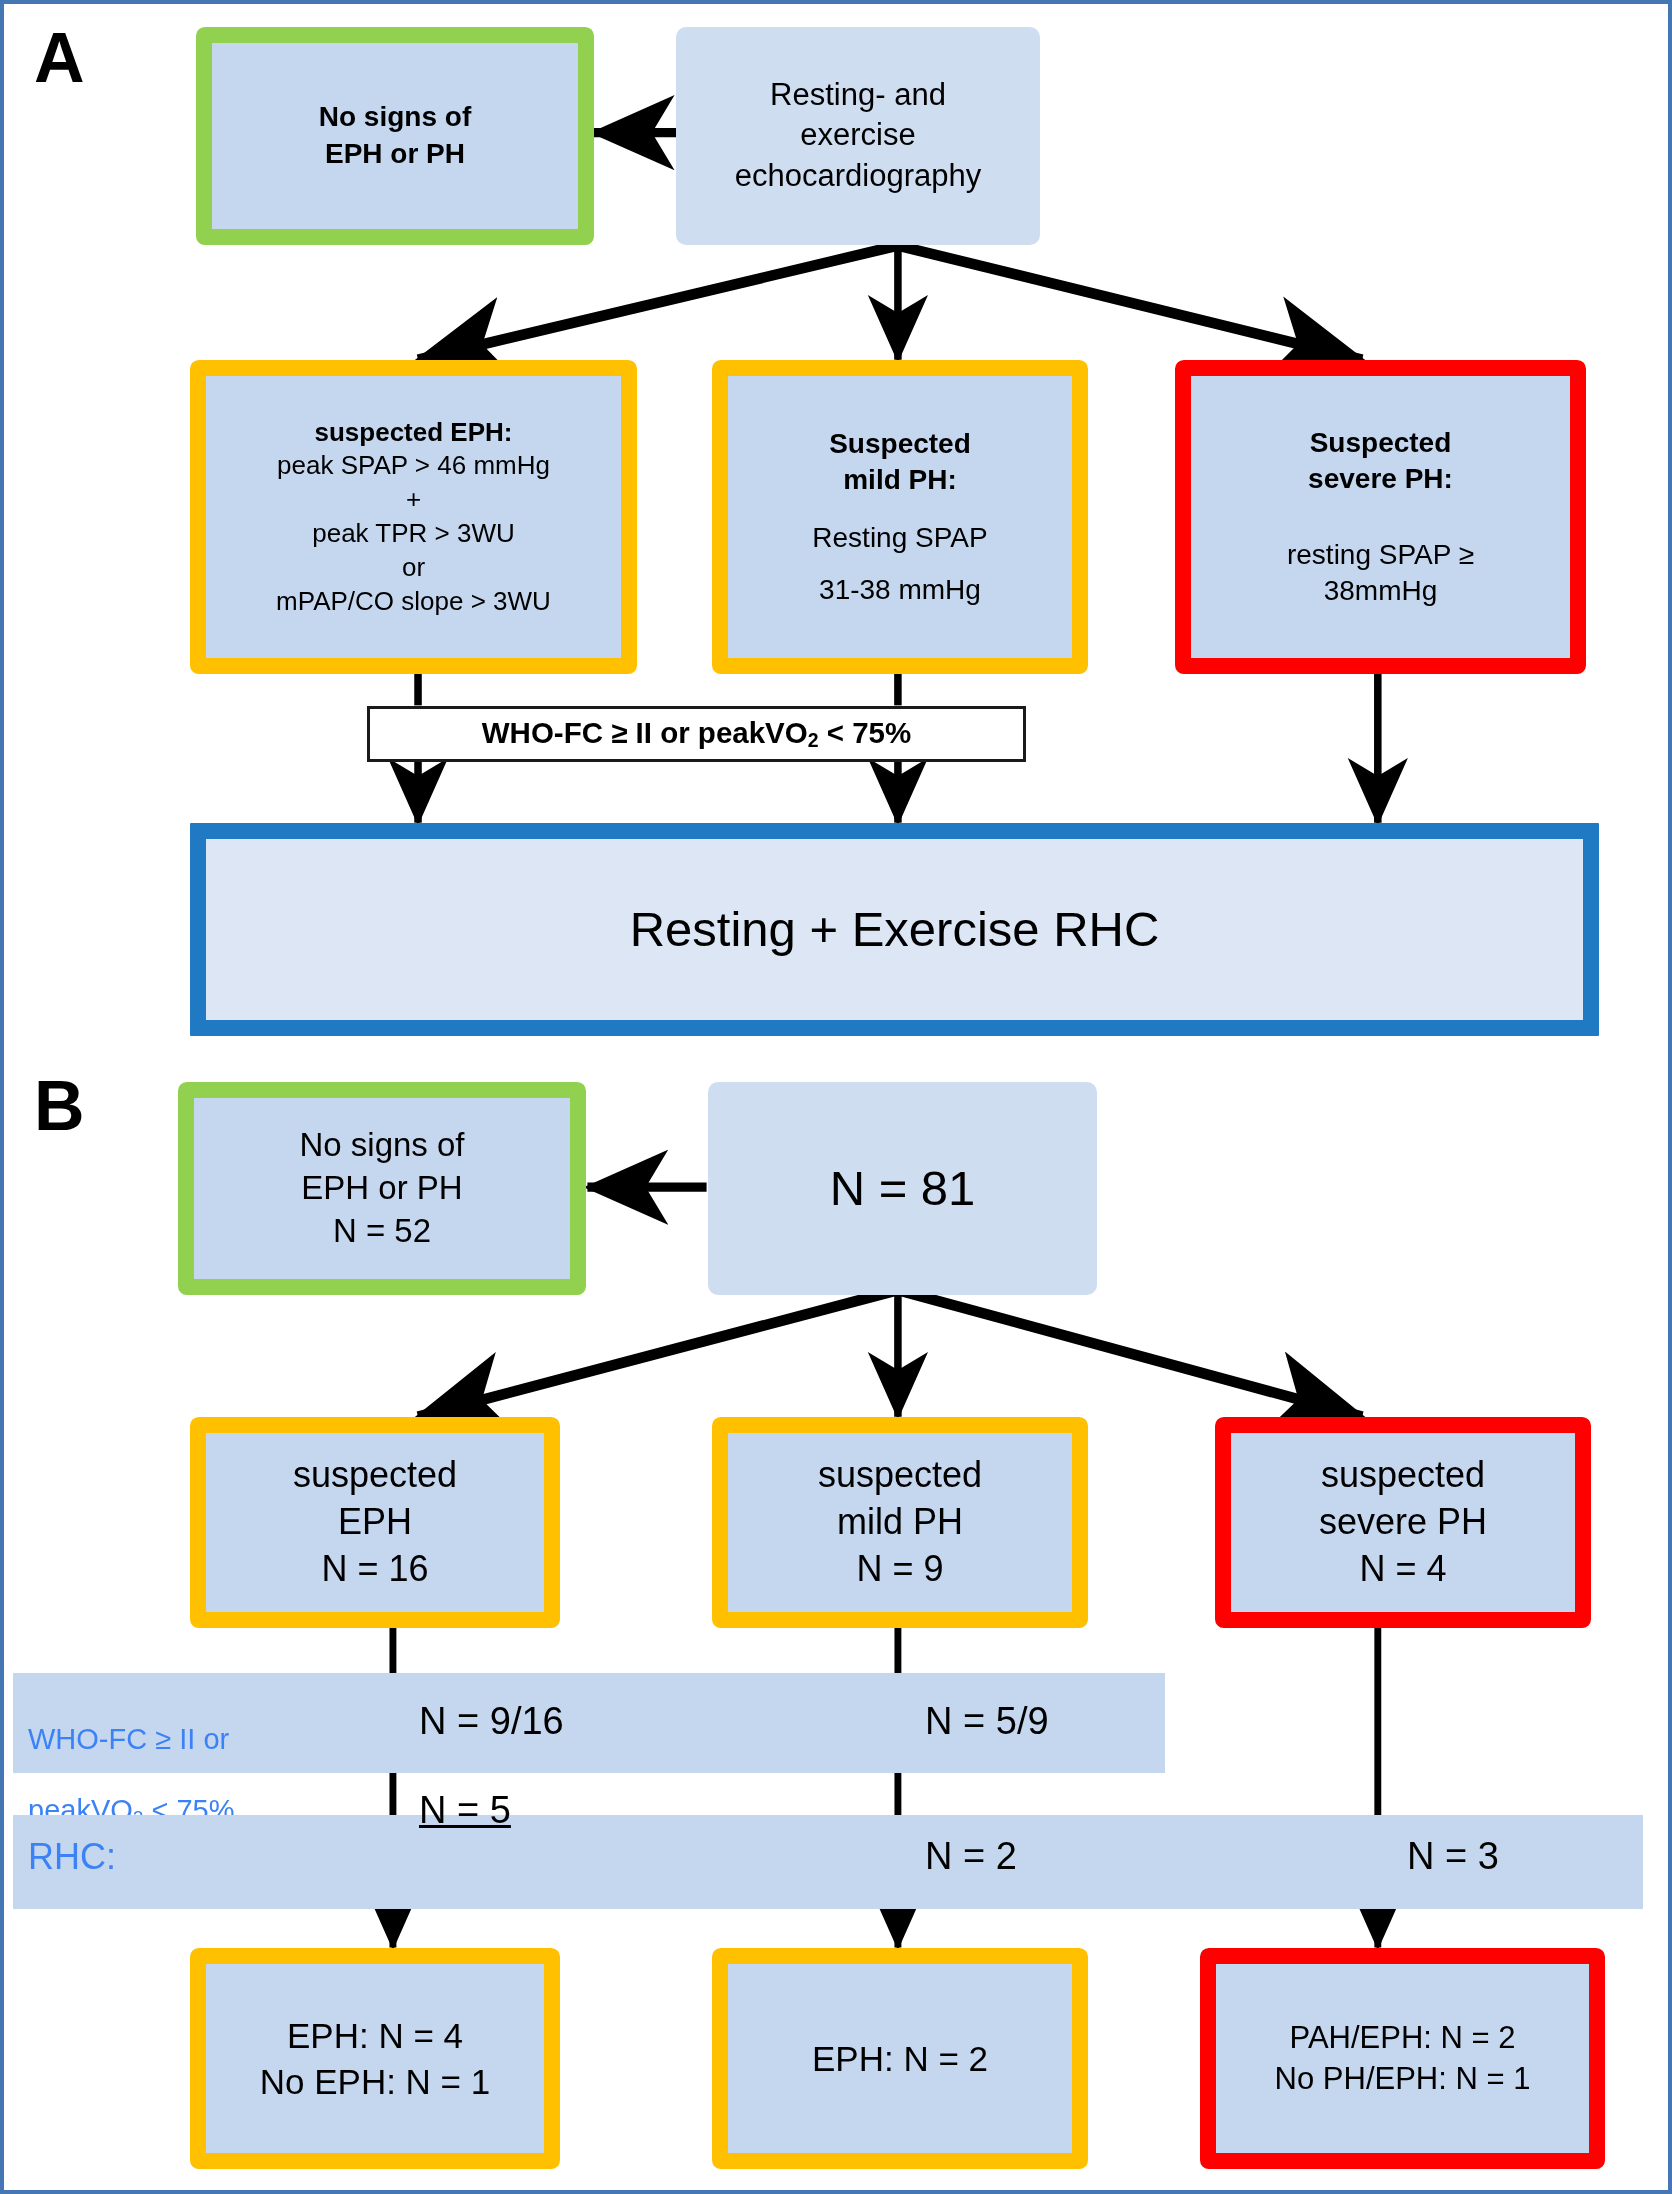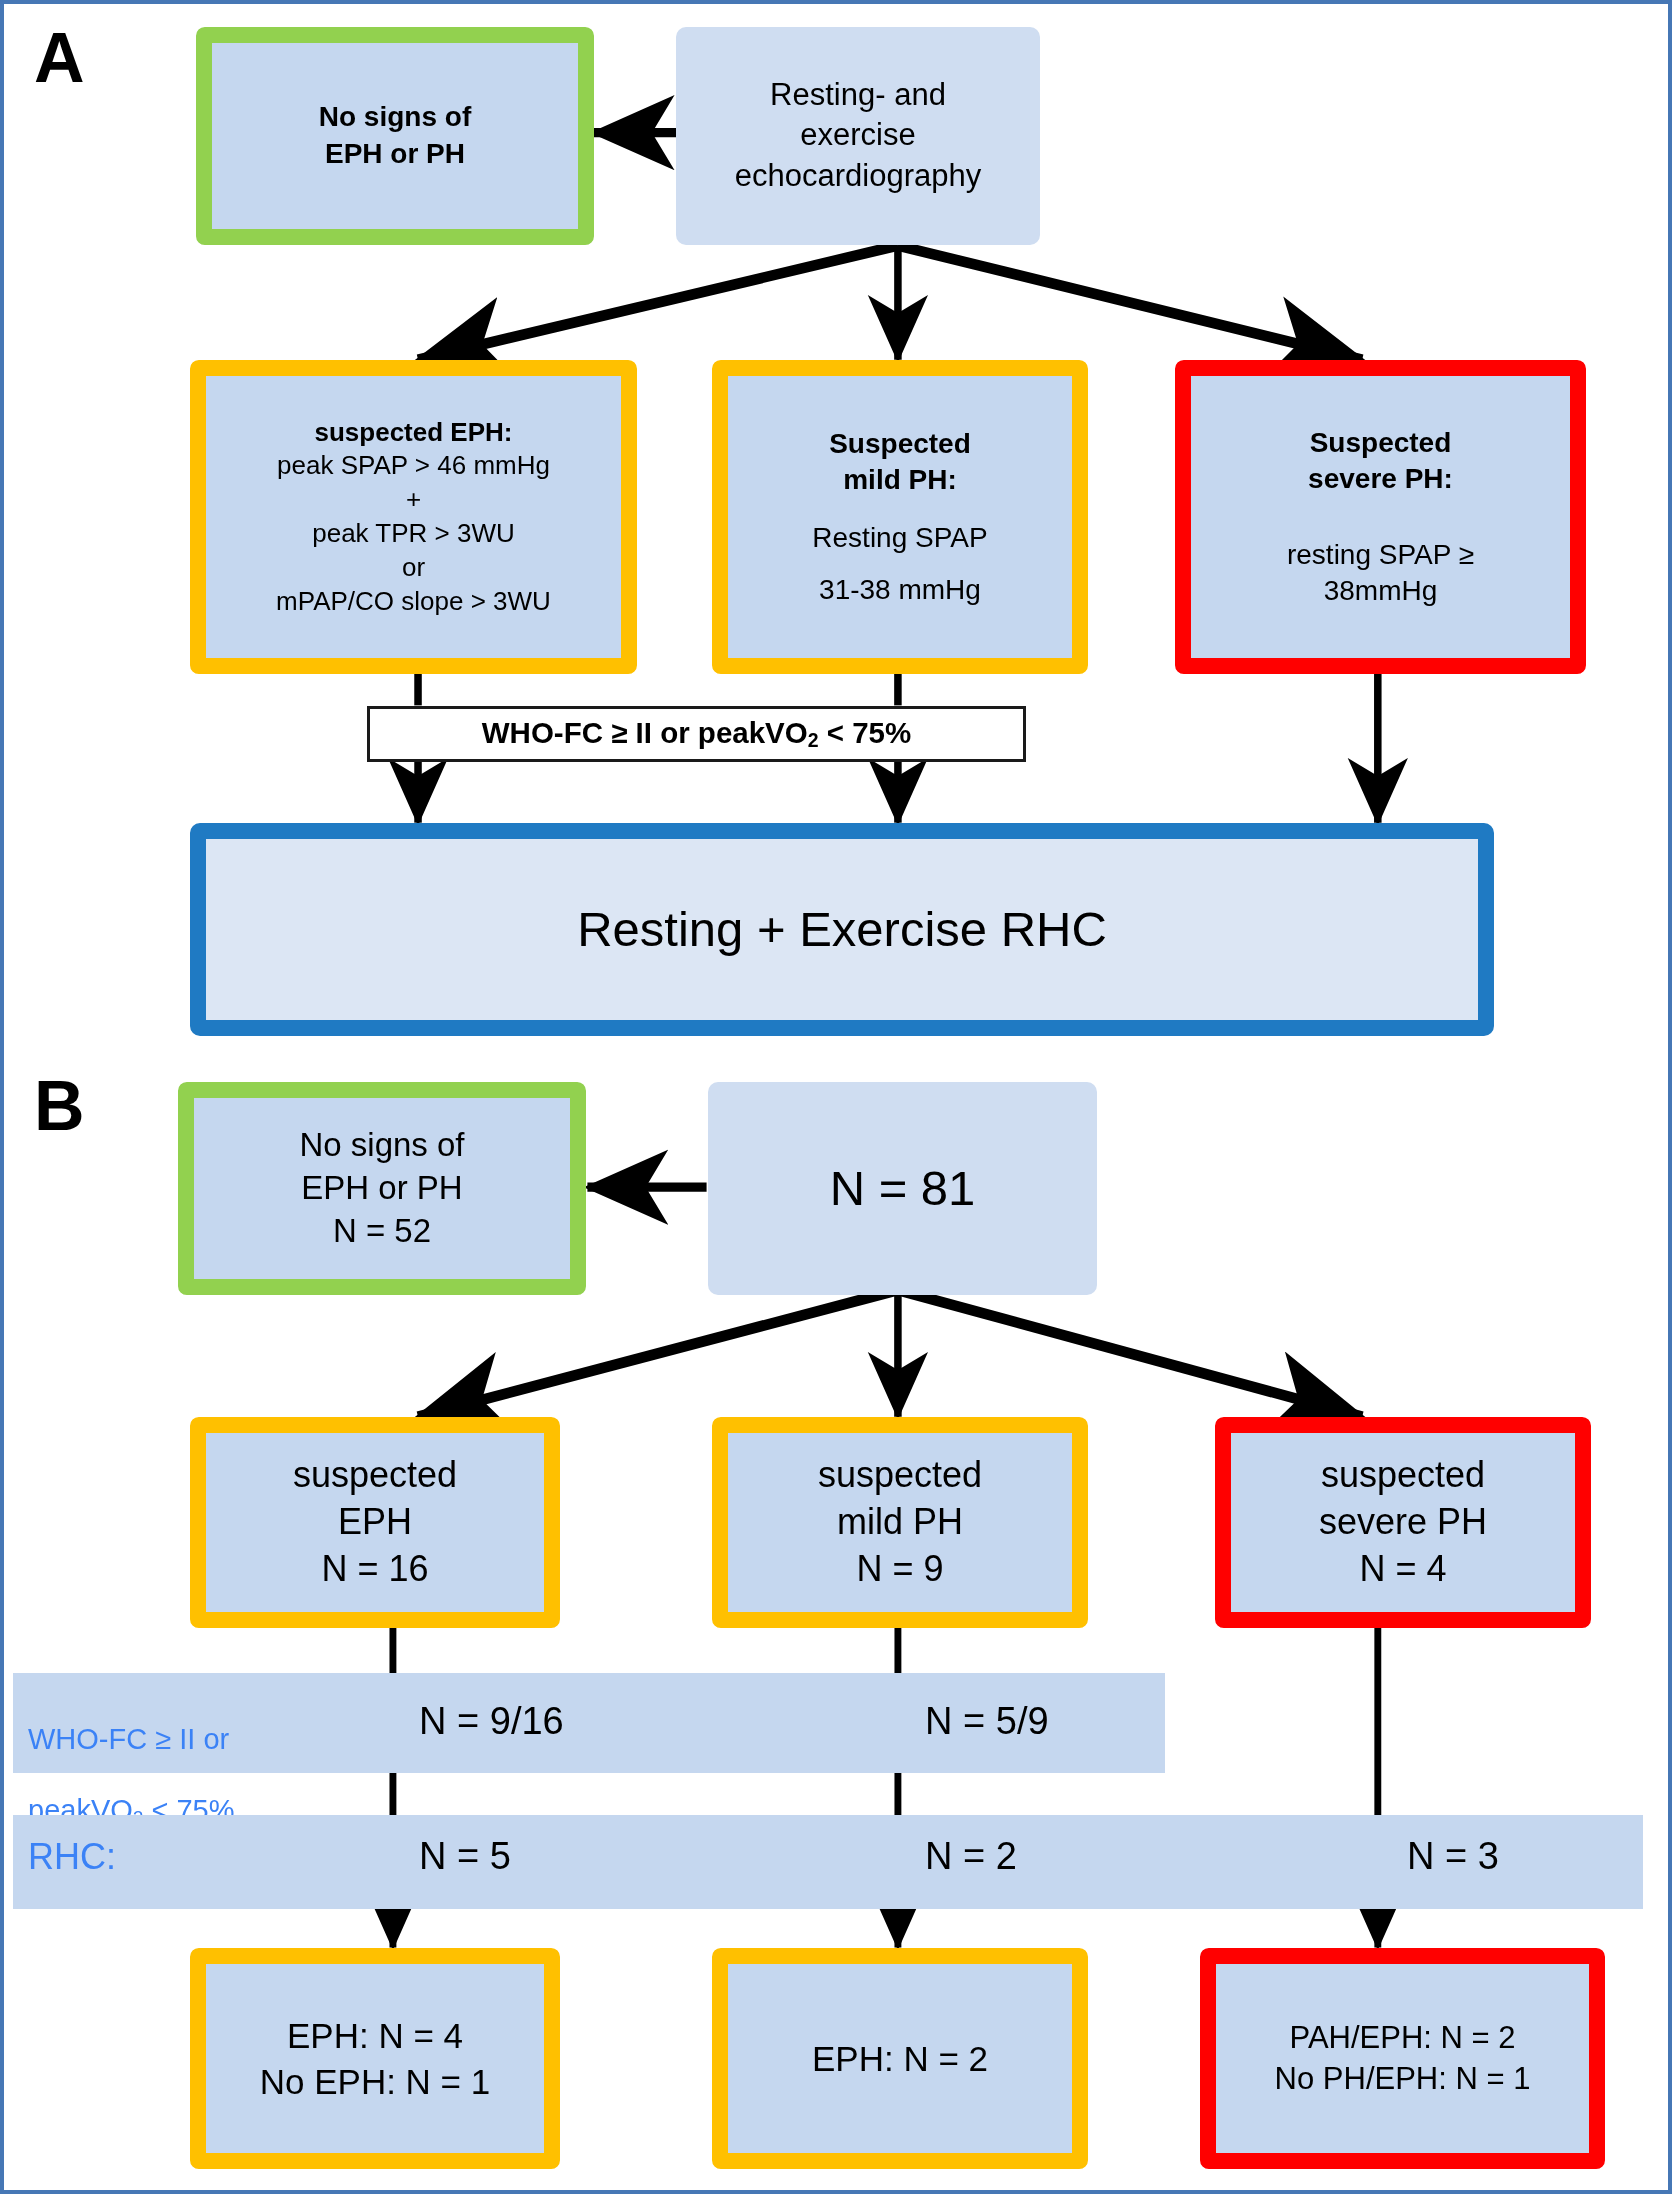--- a/index.html
+++ b/index.html
@@ -164,21 +164,21 @@
       <span class="ln">38mmHg</span>
     </div>
   </div>
 
   <div class="node whitebox" style="left:363px;top:702px;width:659px;height:56px;font-size:29.5px;font-weight:bold;">
     <div class="inner" style="white-space:nowrap;">
       <span>WHO-FC ≥ II or peakVO</span><sub>2</sub><span> &lt; 75%</span>
     </div>
   </div>
 
-  <div class="node bdr-blue" style="left:186px;top:819px;width:1304px;height:213px;font-size:49px;border-radius:10px;">
+  <div class="node bdr-blue" style="left:186px;top:819px;width:1409px;height:213px;font-size:49px;border-radius:1px;">
     <div class="inner">
       <span class="ln">Resting + Exercise RHC</span>
     </div>
   </div>
 
   <div class="panel-letter" style="left:30px;top:1067px;">B</div>
 
   <div class="node bdr-green" style="left:174px;top:1078px;width:408px;height:213px;font-size:33px;">
     <div class="inner">
       <span class="ln">No signs of</span>
@@ -222,21 +222,21 @@
     <span class="ln">WHO-FC ≥ II or</span>
     <span class="ln" style="white-space:nowrap;">
       <span>peakVO</span><sub>2</sub><span> &lt; 75%</span>
     </span>
   </div>
   <div class="band-val" style="left:415px;top:1698px;font-size:38px;">N = 9/16</div>
   <div class="band-val" style="left:921px;top:1698px;font-size:38px;">N = 5/9</div>
 
   <div class="band" style="left:8.8px;top:1811px;width:1630px;height:94px;"></div>
   <div class="band-label" style="left:24px;top:1831px;font-size:36px;">RHC:</div>
-  <div class="band-val" style="left:415px;top:1833px;font-size:38px;">N = 5</div>
+  <div class="band-val" style="left:415px;top:1787px;font-size:38px;text-decoration:underline;">N = 5</div>
   <div class="band-val" style="left:921px;top:1833px;font-size:38px;">N = 2</div>
   <div class="band-val" style="left:1403px;top:1833px;font-size:38px;">N = 3</div>
 
   <div class="node bdr-amber" style="left:186px;top:1944px;width:370px;height:221px;font-size:35px;">
     <div class="inner">
       <span class="ln">EPH: N = 4</span>
       <span class="ln">No EPH: N = 1</span>
     </div>
   </div>
 

